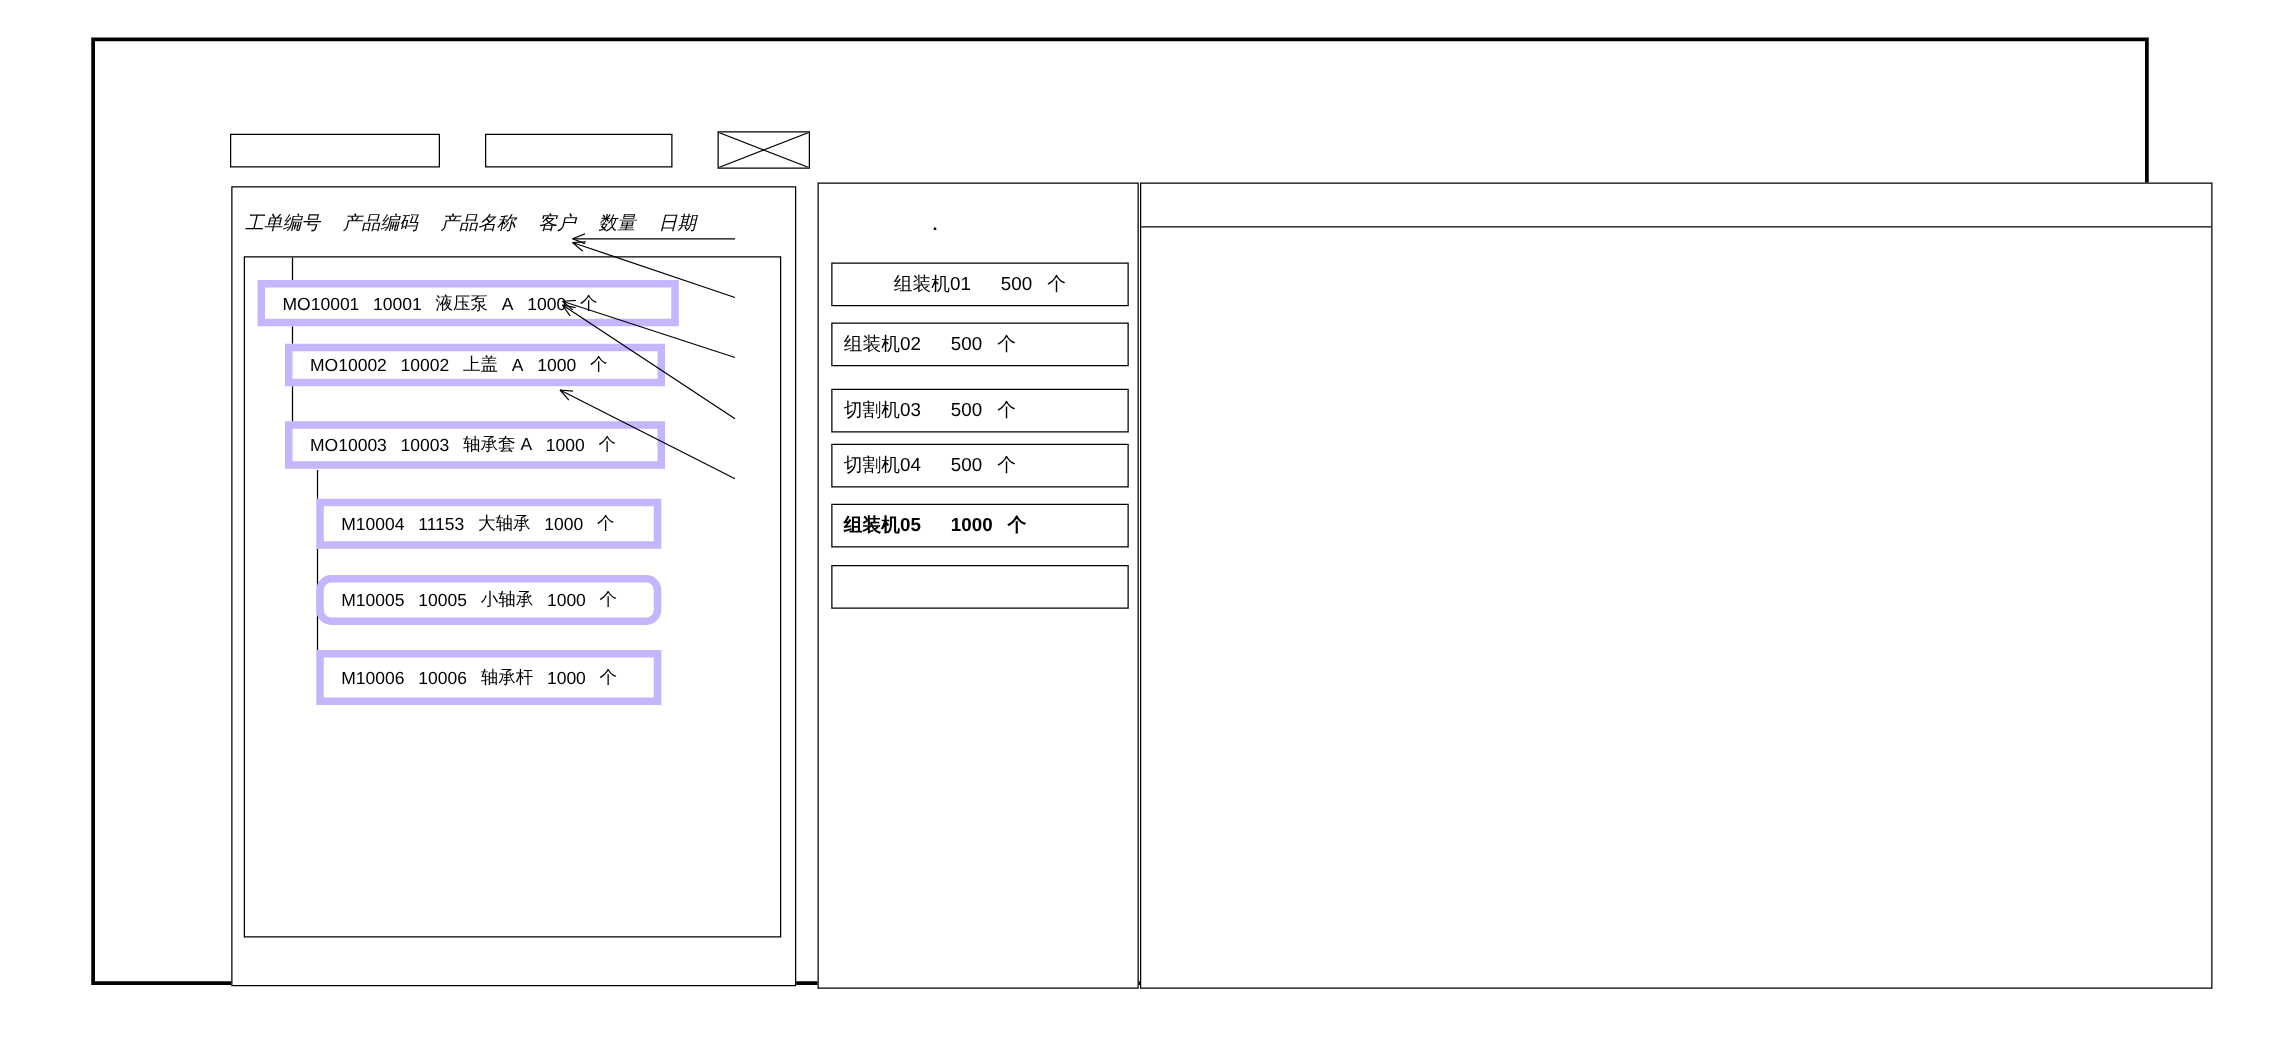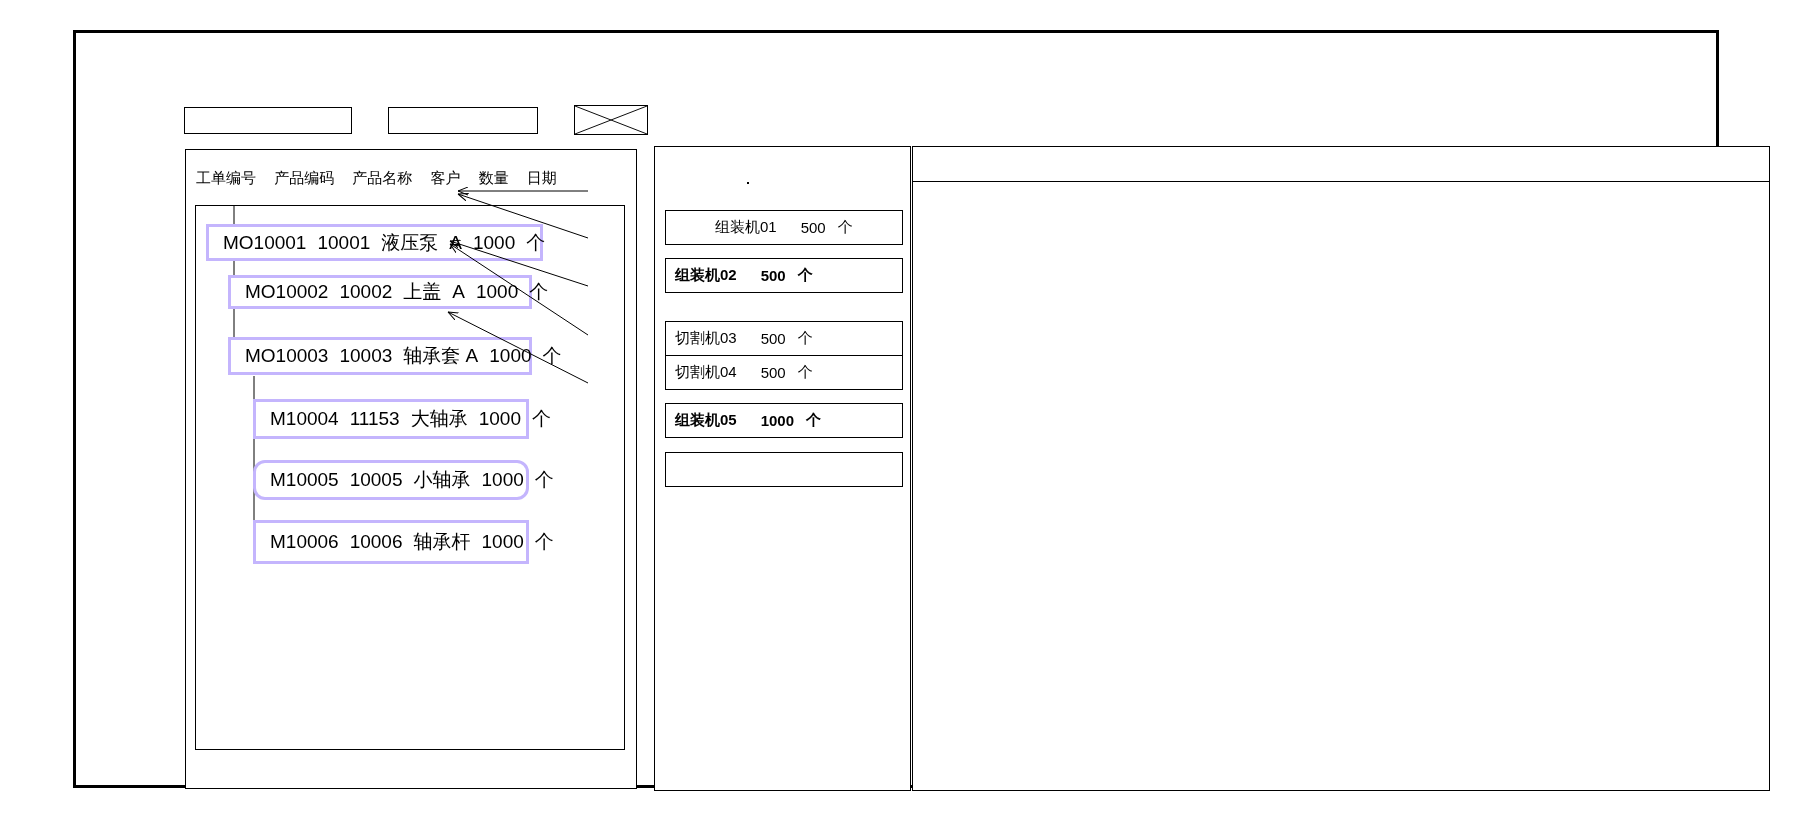--- a/index.html
+++ b/index.html
@@ -54,41 +54,41 @@
     background: #ffffff;
   }
   #order-column-headers {
     position: absolute;
     left: 10px;
     top: 19px;
     font-size: 15px;
     white-space: nowrap;
     letter-spacing: 0px;
   }
-  #order-column-headers span { margin-right: 14px; }
+  #order-column-headers span { margin-right: 14px; font-style: italic; }
   #order-column-headers span:last-child { margin-right: 0; }
 
   #order-tree-box {
     position: absolute;
     left: 9px;
     top: 55px;
     width: 430px;
     height: 545px;
     border: 1px solid #000000;
     box-sizing: border-box;
     background: #ffffff;
   }
 
   
   .tree-row {
     position: absolute;
-    border: 3px solid #c4b5fd;
-    box-sizing: border-box;
-    background: #ffffff;
-    font-size: 19px;
+    border: 6px solid #c4b5fd;
+    box-sizing: border-box;
+    background: #ffffff;
+    font-size: 14px;
     display: flex;
     align-items: center;
     white-space: nowrap;
   }
   .tree-row .cell { margin-right: 11px; }
   .tree-row .cell:first-child { margin-left: 14px; }
   .tree-row .cell:last-child { margin-right: 0; }
 
   
   #tree-connectors {
@@ -273,27 +273,27 @@
   <div id="middle-panel">
 
     <div id="middle-panel-dot"></div>
 
     <div class="machine-row" style="top:63px;padding-left:40px;">
       <span class="m-name">组装机01</span>
       <span class="m-qty">500</span>
       <span class="m-unit">个</span>
     </div>
 
-    <div class="machine-row" style="top:111px;font-weight:bold;">
+    <div class="machine-row" style="top:111px;">
       <span class="m-name">组装机02</span>
       <span class="m-qty">500</span>
       <span class="m-unit">个</span>
     </div>
 
-    <div class="machine-row" style="top:174px;">
+    <div class="machine-row" style="top:164px;">
       <span class="m-name">切割机03</span>
       <span class="m-qty">500</span>
       <span class="m-unit">个</span>
     </div>
 
     <div class="machine-row" style="top:208px;">
       <span class="m-name">切割机04</span>
       <span class="m-qty">500</span>
       <span class="m-unit">个</span>
     </div>

